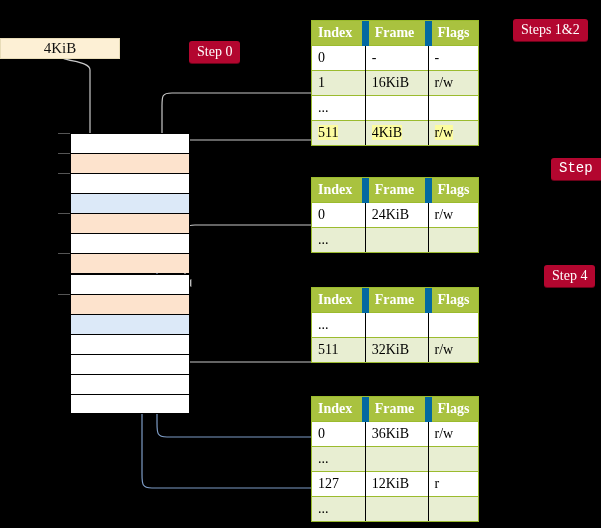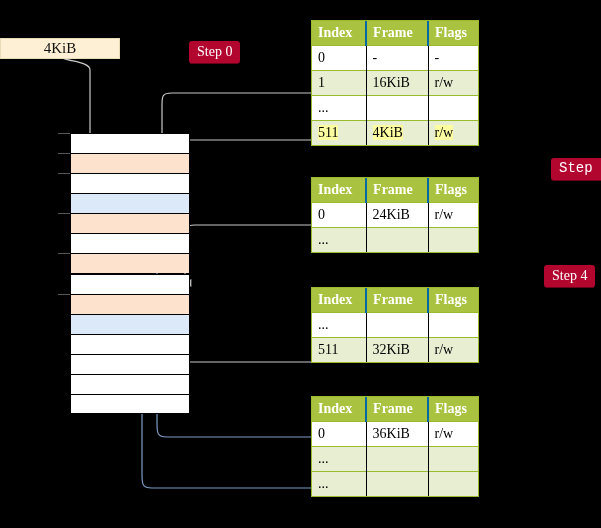--- a/index.html
+++ b/index.html
@@ -66,21 +66,21 @@
     box-sizing:border-box;
     font-size:14px;
   }
   .ptable table{border-collapse:collapse;width:100%;}
   .ptable th{
     background:#a9c23f;
     color:#ffffff;
     font-weight:bold;
     text-align:left;
     padding:3px 6px;
-    border-right:2px solid #0369a1;
+    border-right:7px solid #0369a1;
     font-size:14px;
     line-height:18px;
   }
   .ptable th:last-child{border-right:none;margin-left:25px;}
   .ptable td{
     padding:3px 6px;
     border-right:1px solid #000;
     border-top:1px solid #9bbb2e;
     font-size:14px;
     line-height:18px;
@@ -128,20 +128,21 @@
       <path d="M316,437 L167,437 C157,437 157,433 157,423 L157,228" marker-end="url(#arrBlue)"></path>
 
       <path d="M316,488 L152,488 C142,488 142,484 142,474 L142,330" marker-end="url(#arrBlue)"></path>
     </g>
   </svg>
 
   <div class="size-label" style="left:0px;top:38px;width:120px;height:21px;">4KiB</div>
 
   <div class="step-badge" style="left:189px;top:41px;">Step 0</div>
 
+  <div class="step-badge" style="left:513px;top:19px;">Steps 1&amp;2</div>
 
   <div class="step-badge" style="left:551px;top:158px;font-family:Liberation Mono, monospace;">Step 3</div>
 
   <div class="step-badge" style="left:544px;top:265px;">Step 4</div>
 
   <div id="memcol">
       <div class="mem-row" style="top: 0px; height: 20.0714px;"></div>
       <div class="mem-row orange" style="top: 20.0714px; height: 20.0714px;"></div>
       <div class="mem-row" style="top: 40.1429px; height: 20.0714px;"></div>
       <div class="mem-row blue" style="top: 60.2143px; height: 20.0714px;"></div>
@@ -258,20 +259,25 @@
           <tr>
             <td class="c-index">0</td>
             <td class="c-frame">36KiB</td>
             <td class="c-flags">r/w</td>
           </tr>
           <tr class="alt">
             <td class="c-index">...</td>
             <td class="c-frame">&nbsp;</td>
             <td class="c-flags">&nbsp;</td>
           </tr>
+          <tr>
+            <td class="c-index">127</td>
+            <td class="c-frame">12KiB</td>
+            <td class="c-flags">r</td>
+          </tr>
           <tr class="alt">
             <td class="c-index">...</td>
             <td class="c-frame">&nbsp;</td>
             <td class="c-flags">&nbsp;</td>
           </tr>
         </tbody>
       </table>
     </div>
 
 </div>

